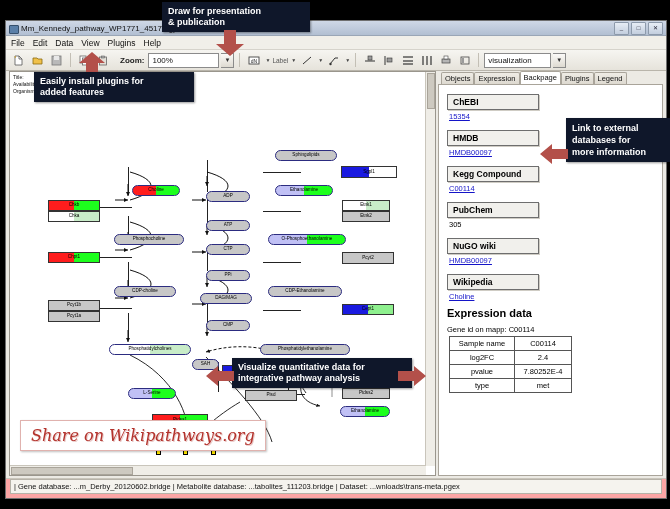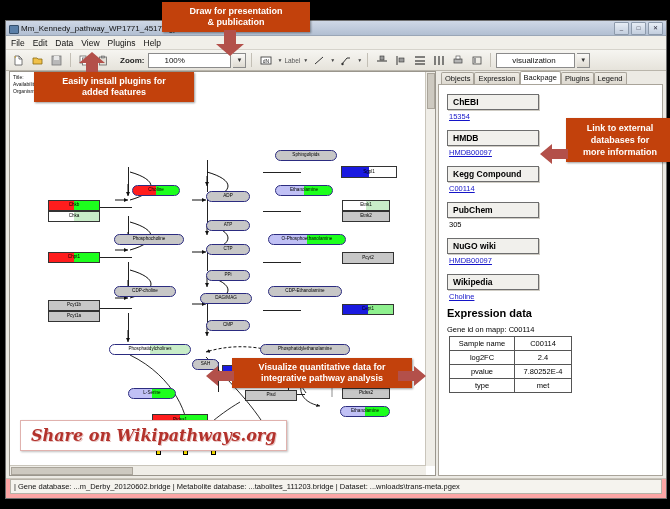--- a/index.html
+++ b/index.html
@@ -27,21 +27,21 @@
   .menubar span{cursor:default;}
 
   
   .toolbar{height:20px;background:linear-gradient(#f6f5f1,#e6e3db);border-bottom:1px solid #b9b5ab;
            display:flex;align-items:center;padding-left:4px;gap:2px;}
   .tbtn{width:15px;height:15px;border:1px solid transparent;border-radius:2px;position:relative;
         display:flex;align-items:center;justify-content:center;font-size:9px;color:#4a4a4a;}
   .sep{width:1px;height:14px;background:#c3bfb5;margin:0 3px;}
   .zoom-lbl{font-size:8px;color:#222;margin:0 2px 0 6px;font-weight:bold;}
   .zoom-box{width:66px;height:13px;background:#fff;border:1px solid #8b8b8b;font-size:8px;
-            display:flex;align-items:center;padding-left:15px;color:#111;}
+            display:flex;align-items:center;padding-left:3px;color:#111;}
   .zoom-arrow{width:12px;height:13px;border:1px solid #8b8b8b;border-left:none;background:linear-gradient(#fbfaf8,#dedad1);
               display:flex;align-items:center;justify-content:center;font-size:6px;color:#333;}
   .dd{font-size:5px;color:#444;margin-left:1px;}
   .tlabel{font-size:6.5px;color:#555;}
 
   
   .bodyrow{position:absolute;left:0;top:48px;right:0;bottom:20px;display:flex;}
   .canvaswrap{position:relative;width:425px;background:#fff;border:1px solid #9a968d;margin:2px 1px 2px 3px;overflow:hidden;}
   .sidewrap{position:relative;flex:1;margin:2px 3px 2px 1px;display:flex;flex-direction:column;}
 
@@ -86,25 +86,25 @@
   .lbl{position:relative;z-index:2;font-size:4.6px;}
 
   .line{position:absolute;background:#222;}
   .hline{height:1px;}
   .vline{width:1px;}
 
   
   .handle{position:absolute;width:3px;height:3px;background:#ffe600;border:1px solid #000;z-index:9;}
 
   
-  .callout{position:absolute;background:#c2410c;color:#fff;font-weight:bold;text-align:center;
+  .callout{position:absolute;background:#0f172a;color:#fff;font-weight:bold;
            font-size:9px;line-height:11px;padding:4px 6px;box-shadow:1px 1px 2px rgba(0,0,0,.4);z-index:20;}
   .wp-banner{position:absolute;background:#fff;border:1px solid #e0b2ae;z-index:20;
              padding:5px 10px;box-shadow:1px 1px 2px rgba(0,0,0,.25);}
-  .wp-banner span{font-family:"DejaVu Serif",serif;font-style:italic;font-weight:bold;
+  .wp-banner span{font-family:"DejaVu Serif",serif;font-style:italic;font-weight:normal;
                   font-size:16px;color:#b3322c;text-shadow:1px 1px 0 #e9c8c6;white-space:nowrap;}
   .vscroll{position:absolute;right:0;top:0;width:9px;bottom:9px;background:#efedE7;border-left:1px solid #c9c5bb;}
   .vthumb{position:absolute;left:1px;top:1px;width:6px;height:34px;background:#cdc9c0;border:1px solid #a9a49a;}
   .hscroll{position:absolute;left:0;bottom:0;height:9px;right:9px;background:#efede7;border-top:1px solid #c9c5bb;}
   .hthumb{position:absolute;top:1px;left:1px;height:6px;width:120px;background:#cdc9c0;border:1px solid #a9a49a;}
 </style>
 </head>
 <body>
 
 <div id="root">

